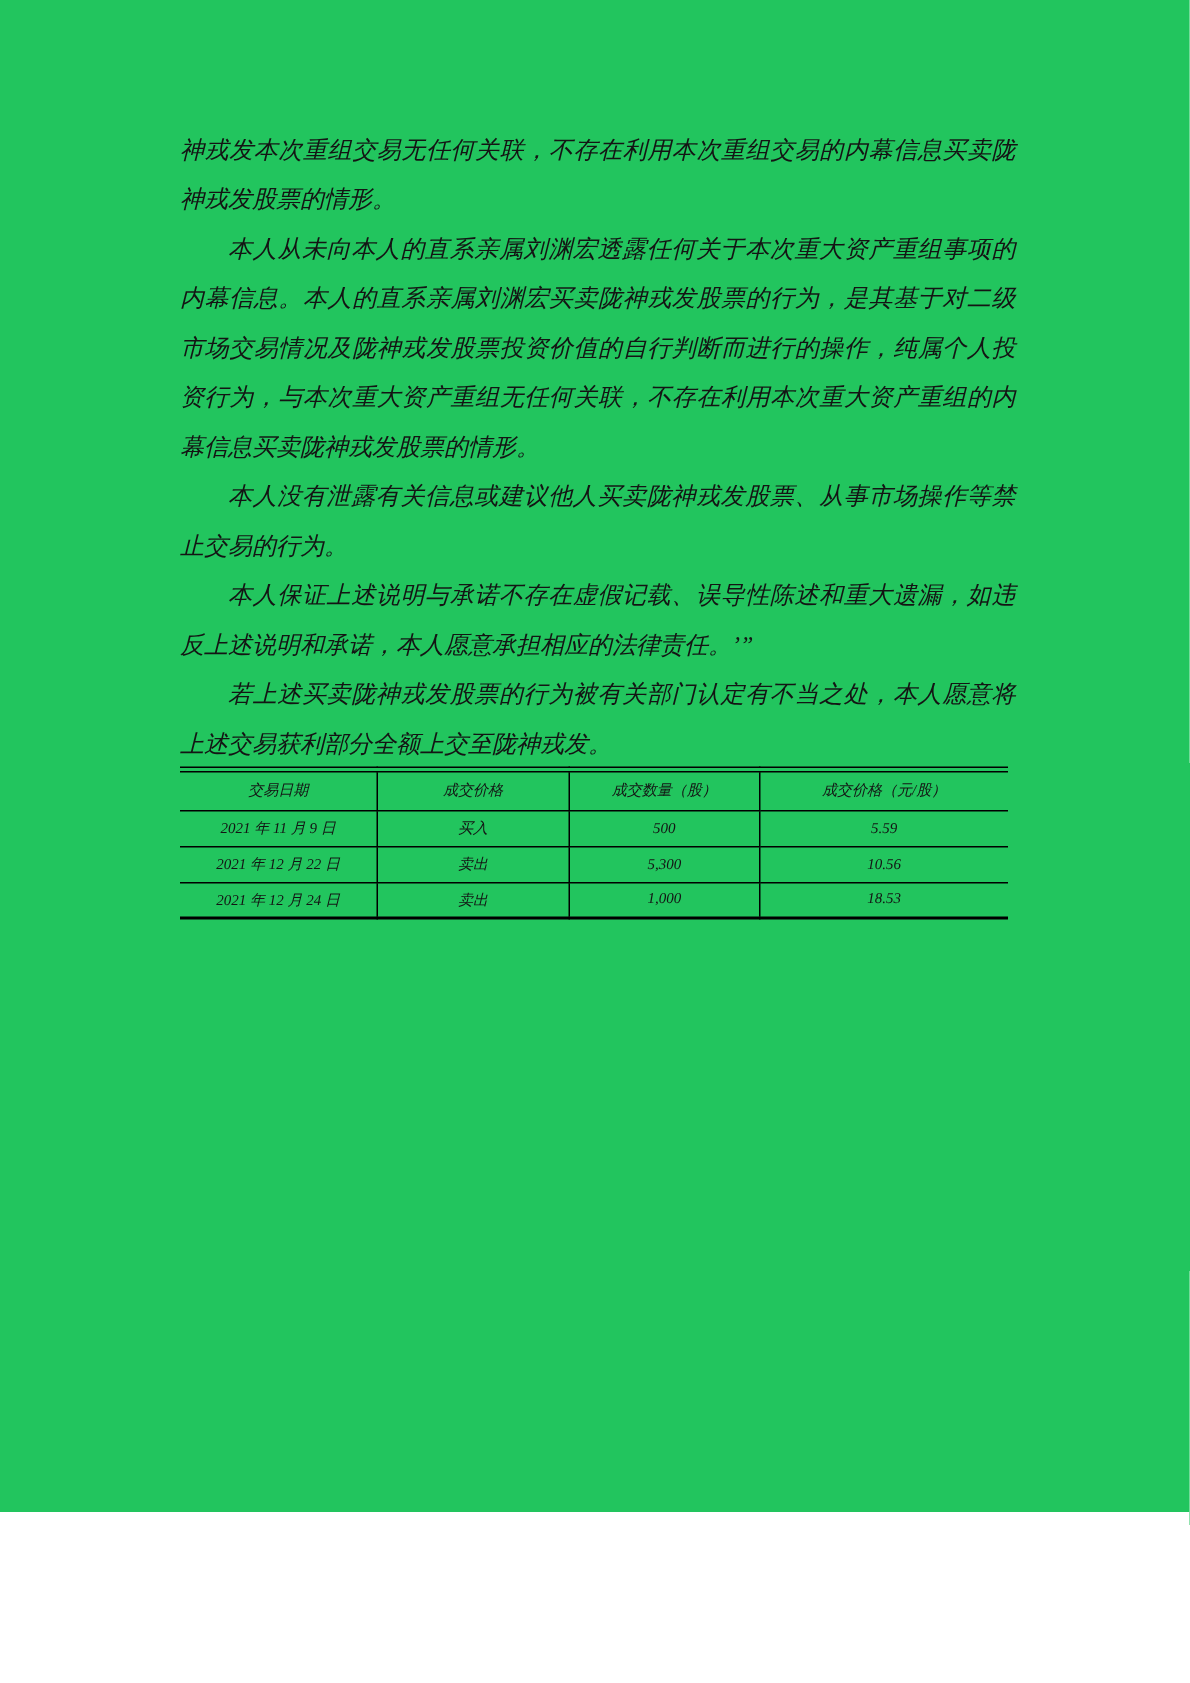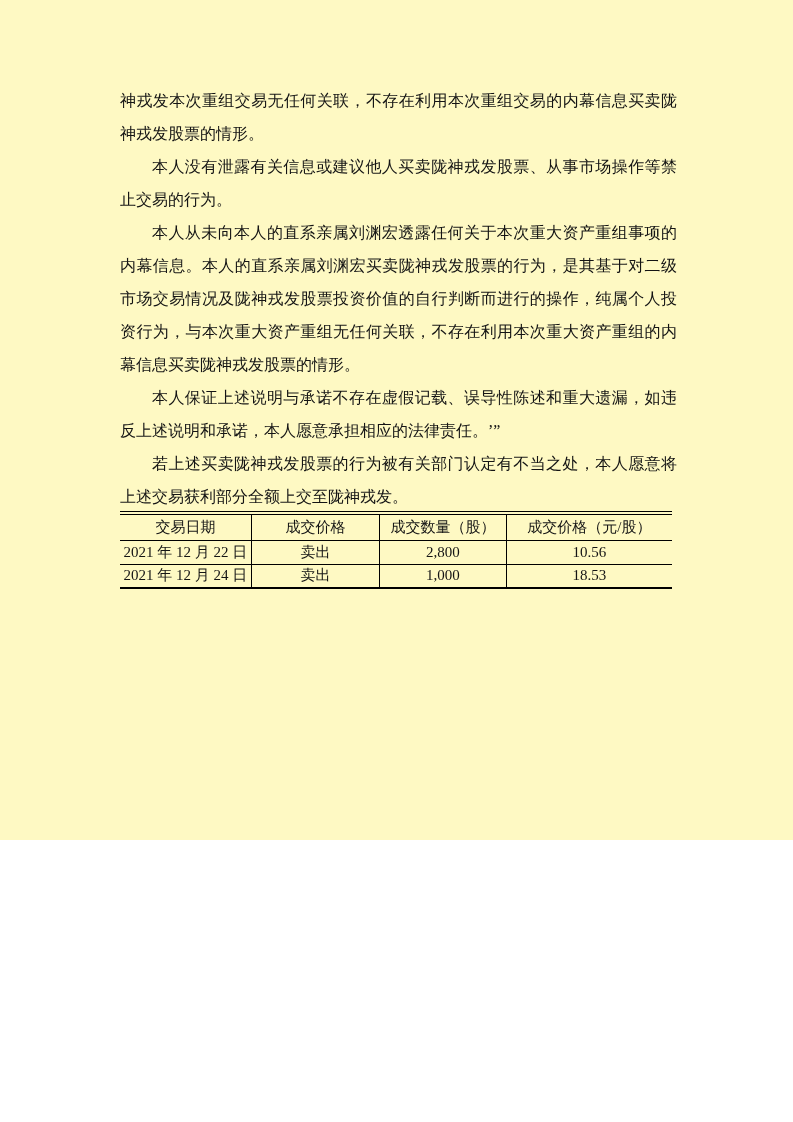--- a/index.html
+++ b/index.html
@@ -4,23 +4,24 @@
 <style>
   * { box-sizing: border-box; }
   html, body { margin: 0; padding: 0; }
   body {
     background: #ffffff;
     font-family: "Liberation Serif", "DejaVu Serif", serif;
   }
   .page {
     position: relative;
     width: 793px;
-    height: 840px;
-    background: #fef9c3;
+    height: 1008px;
+    background: #22c55e;
     overflow: hidden;
+    font-style: italic;
   }
   .content {
     position: absolute;
     left: 120px;
     top: 84px;
     width: 557px;
     font-size: 16px;
     line-height: 33px;
     color: #141414;
     text-align: justify;
@@ -28,21 +29,21 @@
   .para {
     margin: 0;
     text-indent: 2em;
   }
   .para.no-indent { text-indent: 0; }
   .trade-table {
     width: 552px;
     margin-top: -2px;
     border-collapse: collapse;
     table-layout: fixed;
-    font-size: 15px;
+    font-size: 10px;
     line-height: normal;
     text-align: center;
     text-indent: 0;
     border-top: 4px double #000000;
     border-bottom: 2px solid #000000;
     color: #141414;
   }
   .trade-table col.c1 { width: 23.8%; }
   .trade-table col.c2 { width: 23.2%; }
   .trade-table col.c3 { width: 23.0%; }
@@ -63,22 +64,22 @@
   .para.after-table { margin-top: 7px; }
   .para.quote-para { margin-top: 9px; }
 </style>
 </head>
 <body>
 
 <div class="page">
   <div class="content">
 
     <p class="para no-indent">神戎发本次重组交易无任何关联，不存在利用本次重组交易的内幕信息买卖陇神戎发股票的情形。</p>
+    <p class="para">本人从未向本人的直系亲属刘渊宏透露任何关于本次重大资产重组事项的内幕信息。本人的直系亲属刘渊宏买卖陇神戎发股票的行为，是其基于对二级市场交易情况及陇神戎发股票投资价值的自行判断而进行的操作，纯属个人投资行为，与本次重大资产重组无任何关联，不存在利用本次重大资产重组的内幕信息买卖陇神戎发股票的情形。</p>
     <p class="para">本人没有泄露有关信息或建议他人买卖陇神戎发股票、从事市场操作等禁止交易的行为。</p>
-    <p class="para">本人从未向本人的直系亲属刘渊宏透露任何关于本次重大资产重组事项的内幕信息。本人的直系亲属刘渊宏买卖陇神戎发股票的行为，是其基于对二级市场交易情况及陇神戎发股票投资价值的自行判断而进行的操作，纯属个人投资行为，与本次重大资产重组无任何关联，不存在利用本次重大资产重组的内幕信息买卖陇神戎发股票的情形。</p>
     <p class="para">本人保证上述说明与承诺不存在虚假记载、误导性陈述和重大遗漏，如违反上述说明和承诺，本人愿意承担相应的法律责任。’”</p>
     <p class="para">若上述买卖陇神戎发股票的行为被有关部门认定有不当之处，本人愿意将上述交易获利部分全额上交至陇神戎发。</p>
 
 
     <table class="trade-table">
       <colgroup>
         <col class="c1">
           <col class="c2">
           <col class="c3">
           <col class="c4">
@@ -86,23 +87,29 @@
       <thead>
         <tr>
           <th>交易日期</th>
           <th>成交价格</th>
           <th>成交数量（股）</th>
           <th>成交价格（元/股）</th>
         </tr>
       </thead>
       <tbody>
         <tr>
+          <td>2021 年 11 月 9 日</td>
+          <td>买入</td>
+          <td>500</td>
+          <td>5.59</td>
+        </tr>
+        <tr>
           <td>2021 年 12 月 22 日</td>
           <td>卖出</td>
-          <td>2,800</td>
+          <td>5,300</td>
           <td>10.56</td>
         </tr>
         <tr>
           <td>2021 年 12 月 24 日</td>
           <td>卖出</td>
           <td>1,000</td>
           <td>18.53</td>
         </tr>
       </tbody>
     </table>

